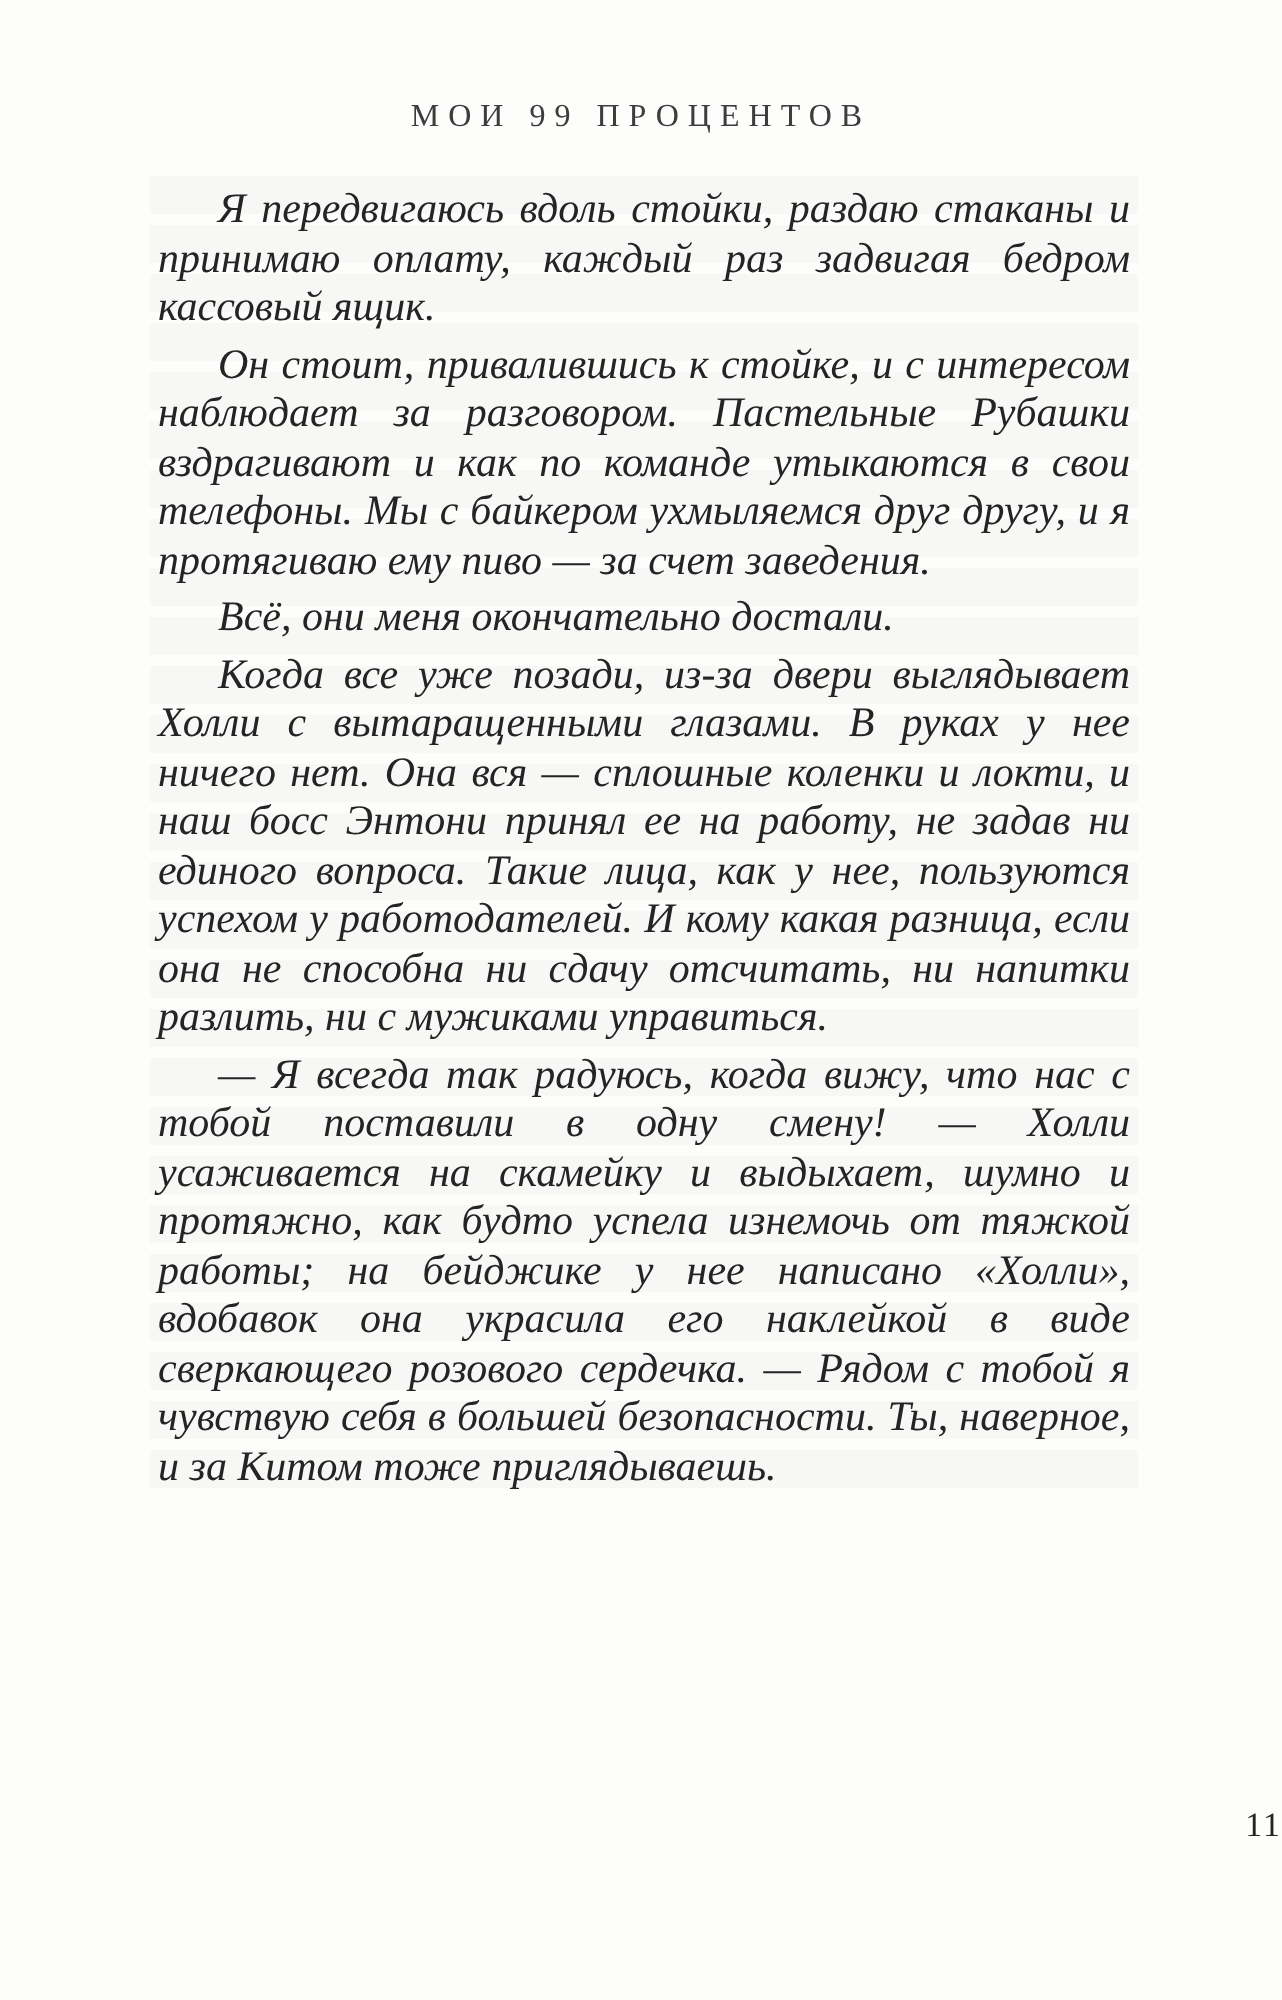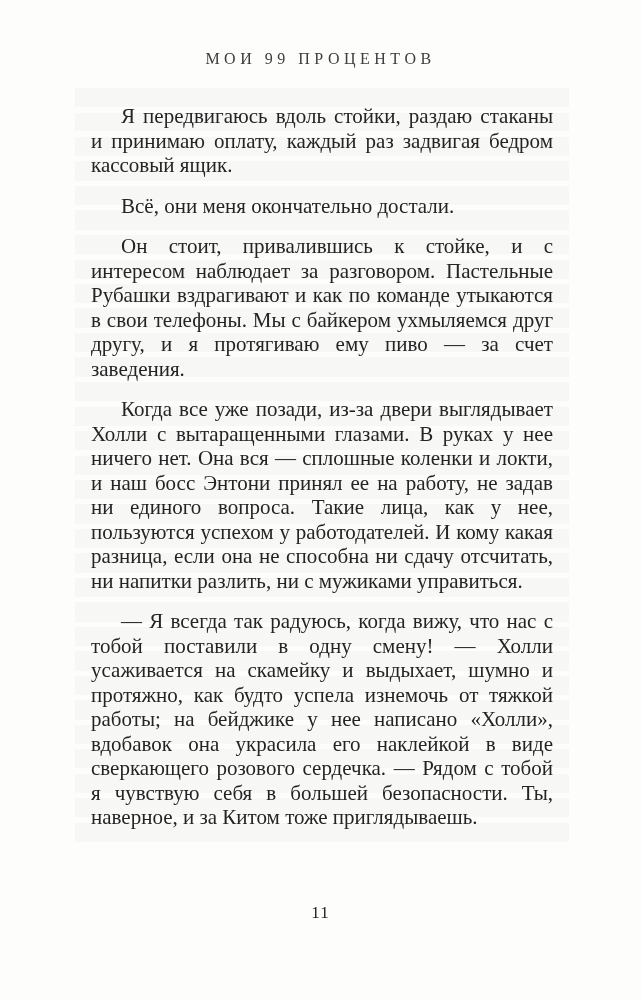--- a/index.html
+++ b/index.html
@@ -45,41 +45,42 @@
     background: repeating-linear-gradient(
       to bottom,
       rgba(90, 90, 90, 0.035) 0px,
       rgba(90, 90, 90, 0.035) 19px,
       rgba(0, 0, 0, 0) 19px,
       rgba(0, 0, 0, 0) 24.5px
     );
   }
   .body-text p {
     text-indent: 30px;
-    margin: 16px;
+    margin: 4px;
+    font-style: italic;
   }
   .page-number {
     position: absolute;
     top: 903px;
     left: 0;
     width: 100%;
-    text-align: center;
+    text-align: right;
     font-size: 17px;
     letter-spacing: 1px;
     color: var(--text);
   }
 </style>
 </head>
 <body>
 
 <div class="book-page">
   <div class="running-header">МОИ 99 ПРОЦЕНТОВ</div>
 
   <div class="body-text">
       <p>Я передвигаюсь вдоль стойки, раздаю стаканы и принимаю оплату, каждый раз задвигая бедром кассовый ящик.</p>
+      <p>Он стоит, привалившись к стойке, и с интересом наблюдает за разговором. Пастельные Рубашки вздрагивают и как по команде утыкаются в свои телефоны. Мы с байкером ухмыляемся друг другу, и я протягиваю ему пиво — за счет заведения.</p>
       <p>Всё, они меня окончательно достали.</p>
-      <p>Он стоит, привалившись к стойке, и с интересом наблюдает за разговором. Пастельные Рубашки вздрагивают и как по команде утыкаются в свои телефоны. Мы с байкером ухмыляемся друг другу, и я протягиваю ему пиво — за счет заведения.</p>
       <p>Когда все уже позади, из-за двери выглядывает Холли с вытаращенными глазами. В руках у нее ничего нет. Она вся — сплошные коленки и локти, и наш босс Энтони принял ее на работу, не задав ни единого вопроса. Такие лица, как у нее, пользуются успехом у работодателей. И кому какая разница, если она не способна ни сдачу отсчитать, ни напитки разлить, ни с мужиками управиться.</p>
       <p>— Я всегда так радуюсь, когда вижу, что нас с тобой поставили в одну смену! — Холли усаживается на скамейку и выдыхает, шумно и протяжно, как будто успела изнемочь от тяжкой работы; на бейджике у нее написано «Холли», вдобавок она украсила его наклейкой в виде сверкающего розового сердечка. — Рядом с тобой я чувствую себя в большей безопасности. Ты, наверное, и за Китом тоже приглядываешь.</p>
     </div>
 
   <div class="page-number">11</div>
 </div>
 
 </body></html>

